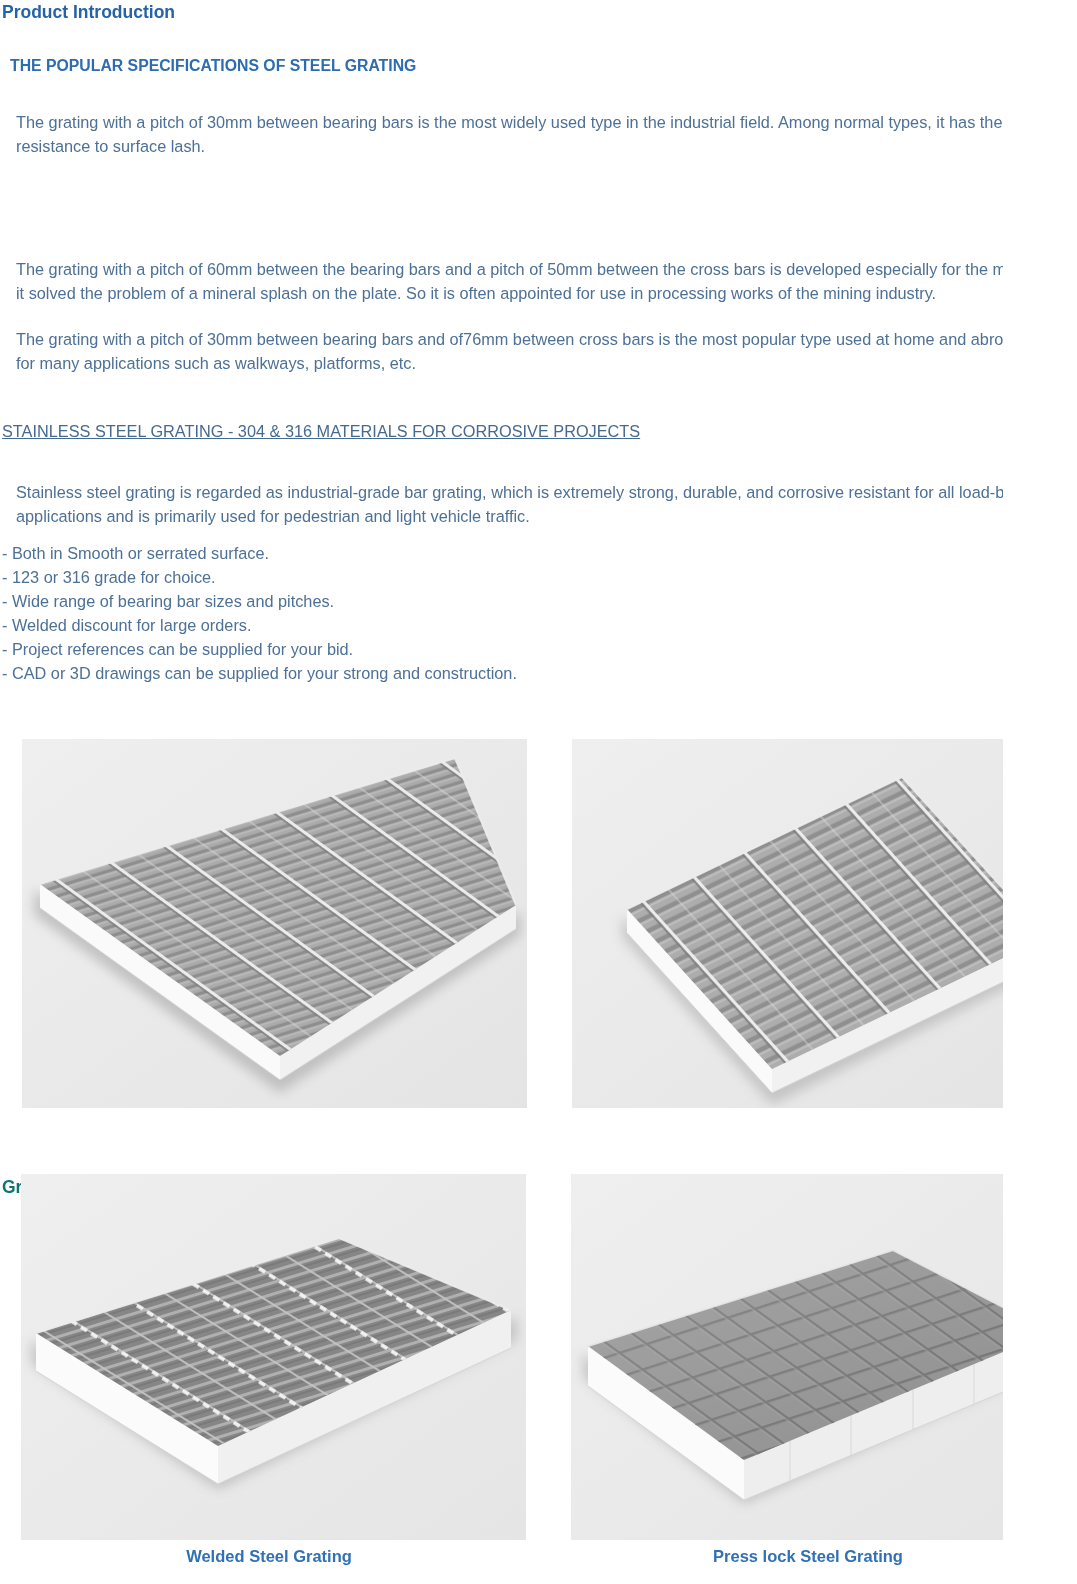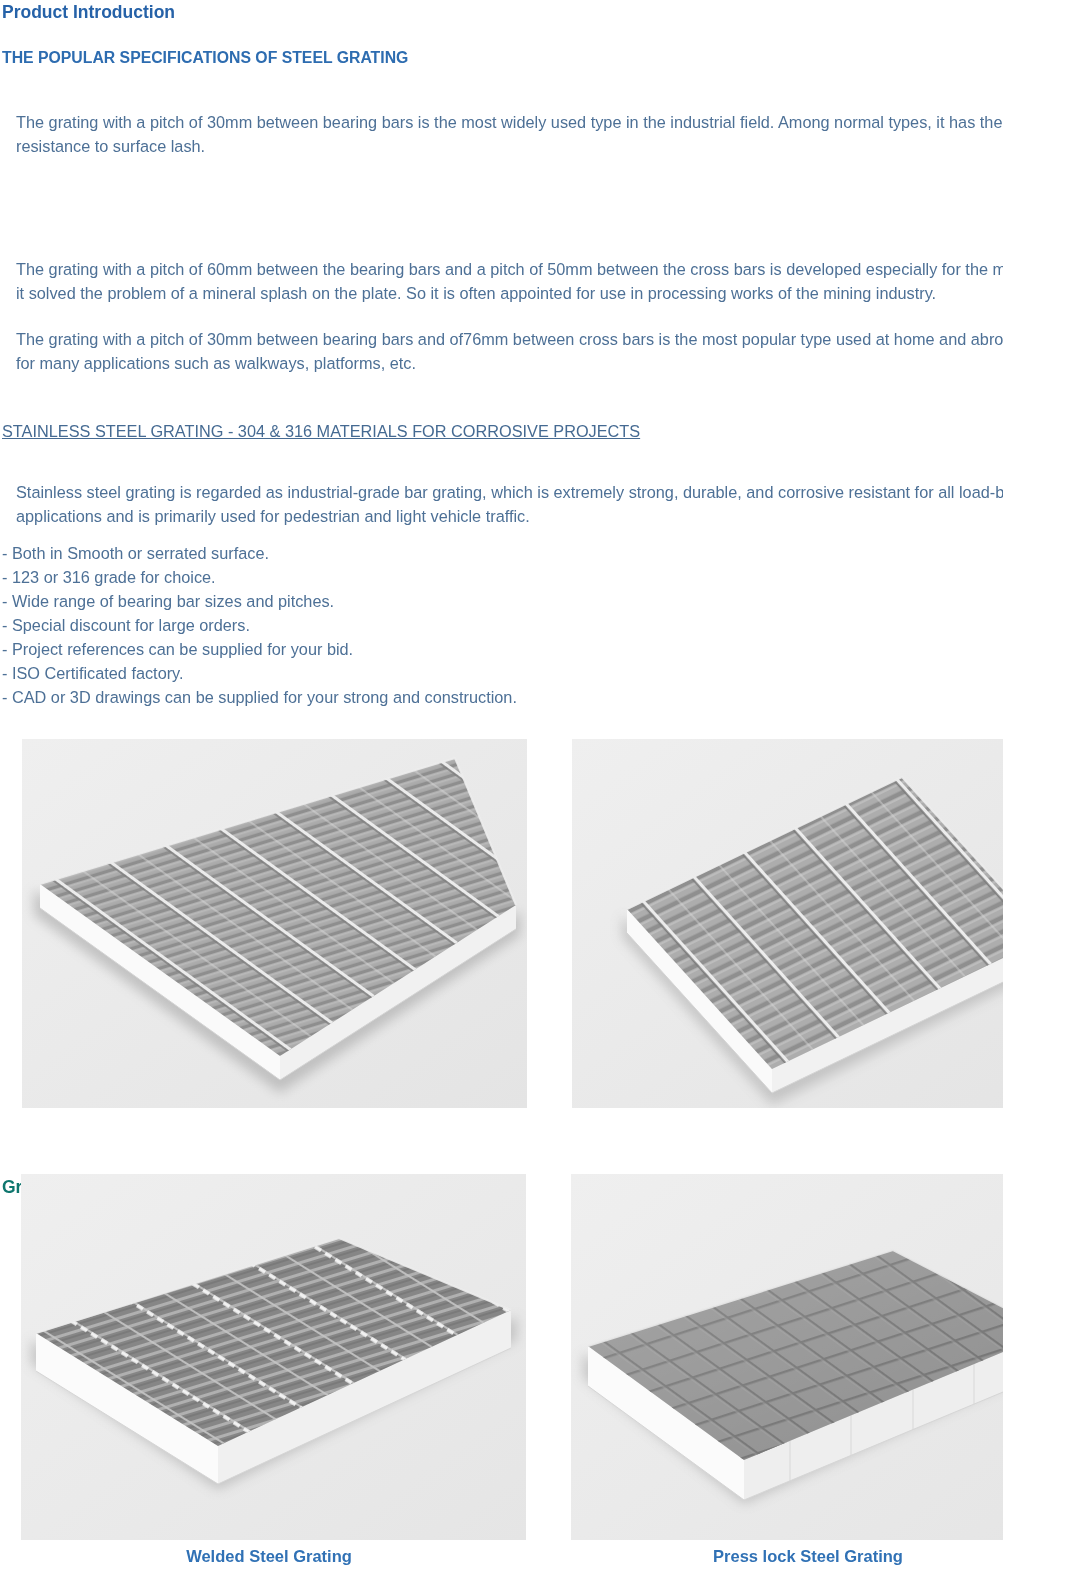--- a/index.html
+++ b/index.html
@@ -5,21 +5,21 @@
   html,body { margin:0; padding:0; background:#ffffff; }
   .page {
     position:relative; width:1003px; height:1584px; background:#ffffff;
     overflow:hidden; font-family:"Liberation Sans", sans-serif;
   }
   .h1 {
     position:absolute; left:2px; top:0px; margin:0;
     font-size:17.5px; font-weight:bold; color:#2662a8; line-height:24px;
   }
   .h2 {
-    position:absolute; left:2px; top:47px; margin:0;
+    position:absolute; left:2px; top:47px; margin:8px;
     font-size:15.8px; font-weight:bold; color:#2d6cb0; line-height:22px;
   }
   .para {
     position:absolute; left:2px; margin:14px;
     font-size:16.3px; line-height:24px; color:#4d7096; white-space:pre;
   }
   .p1 { top:96px; } .p2 { top:170px; } .p3 { top:243px; } .p4 { top:313px; }
   .h3 {
     position:absolute; left:2px; top:419px; margin:0;
     font-size:16.3px; font-weight:400; color:#456a92; line-height:24px;text-decoration:underline;
@@ -64,23 +64,22 @@
 for many applications such as walkways, platforms, etc.</p>
 
   <h3 class="h3">STAINLESS STEEL GRATING - 304 &amp; 316 MATERIALS FOR CORROSIVE PROJECTS</h3>
   <p class="para p5">Stainless steel grating is regarded as industrial-grade bar grating, which is extremely strong, durable, and corrosive resistant for all load-bearing
 applications and is primarily used for pedestrian and light vehicle traffic.</p>
 
   <div class="features">
     <div class="feature-line">- Both in Smooth or serrated surface.</div>
     <div class="feature-line">- 123 or 316 grade for choice.</div>
     <div class="feature-line">- Wide range of bearing bar sizes and pitches.</div>
-    <div class="feature-line">- Special discount for large orders.</div>
+    <div class="feature-line">- Welded discount for large orders.</div>
     <div class="feature-line">- Project references can be supplied for your bid.</div>
-    <div class="feature-line">- ISO Certificated factory.</div>
     <div class="feature-line">- CAD or 3D drawings can be supplied for your strong and construction.</div>
   </div>
 
   <div class="img-box box-tl">
     <svg viewBox="0 0 505 369" xmlns="http://www.w3.org/2000/svg">
       <defs>
         <linearGradient id="g1bg" x1="0" y1="0" x2="1" y2="1">
           <stop offset="0" stop-color="#efefef"></stop>
             <stop offset="1" stop-color="#e4e4e4"></stop>
         </linearGradient>

